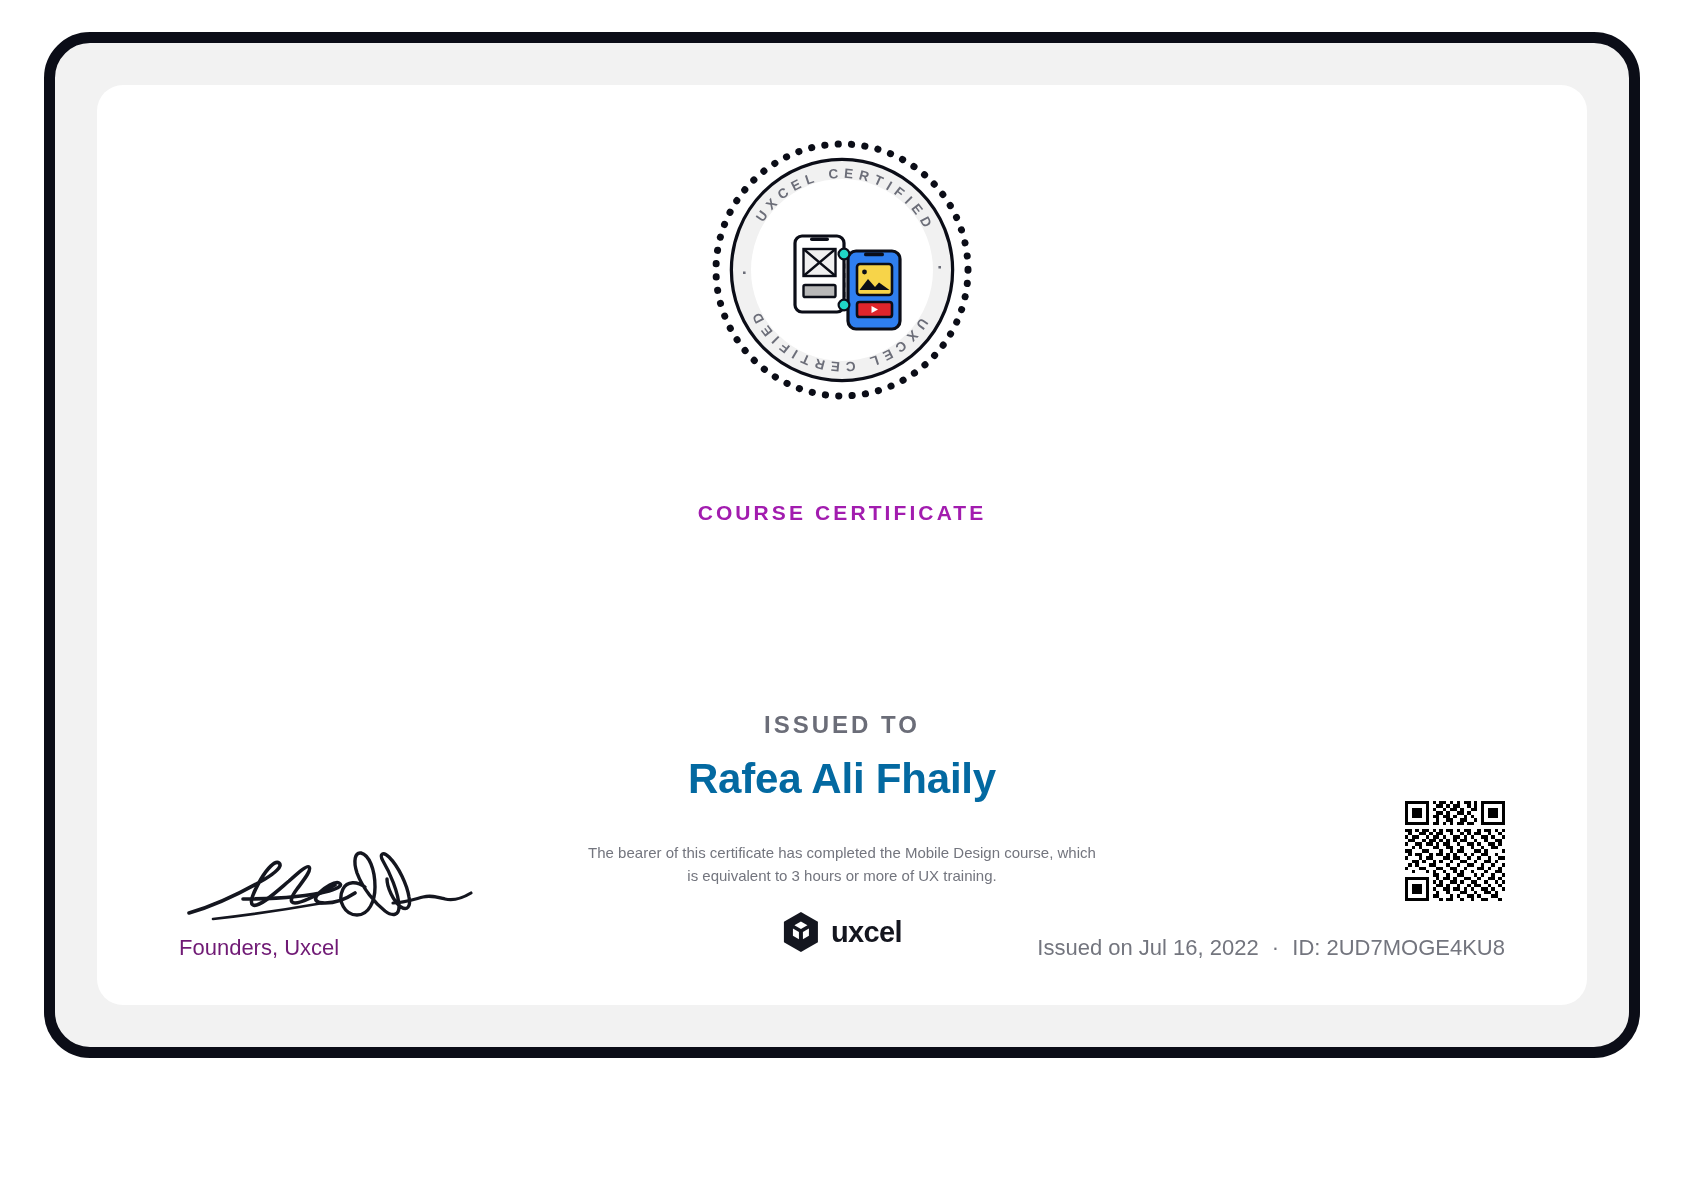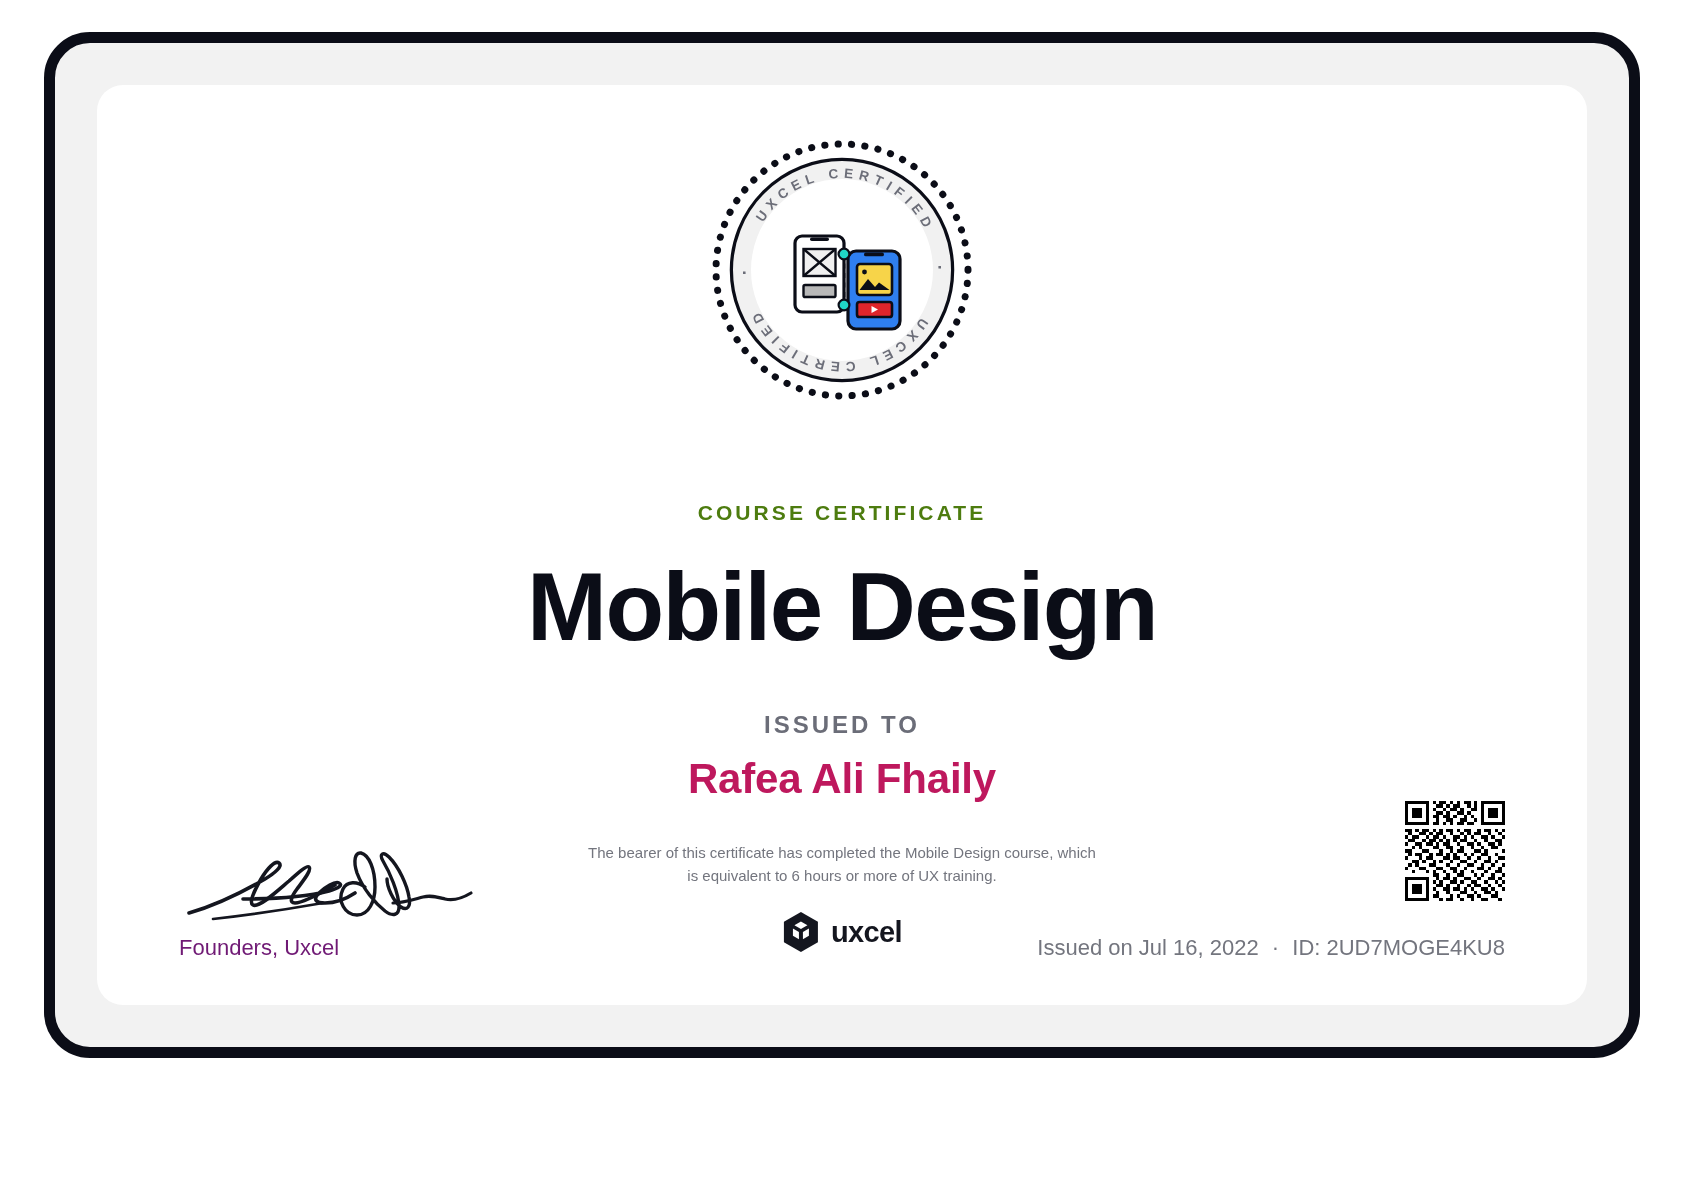--- a/index.html
+++ b/index.html
@@ -52,21 +52,21 @@
 
   
   .eyebrow {
     position: absolute;
     left: 0; right: 0;
     top: 416px;
     text-align: center;
     font-size: 21px;
     font-weight: 700;
     letter-spacing: 3.1px;
-    color: #4d7c0f;
+    color: #a21caf;
   }
   .course-title {
     position: absolute;
     left: 0; right: 0;
     top: 470px;
     text-align: center;
     font-size: 96px;
     line-height: 1.08;
     font-weight: 700;
     letter-spacing: -1.6px;
@@ -83,21 +83,21 @@
     color: #6b6d78;
   }
   .recipient-name {
     position: absolute;
     left: 0; right: 0;
     top: 670px;
     text-align: center;
     font-size: 42px;
     font-weight: 700;
     letter-spacing: -0.2px;
-    color: #be185d;
+    color: #0369a1;
   }
   .description {
     position: absolute;
     left: 50%;
     transform: translateX(-50%);
     top: 756px;
     width: 800px;
     text-align: center;
     font-size: 15px;
     line-height: 1.55;
@@ -205,27 +205,26 @@
             <path d="M 162.5,169 L 169,172.5 L 162.5,176 Z" fill="#ffffff"></path>
           </g>
 
           <circle cx="135" cy="117" r="5.4" fill="#20d6c7" stroke="#0b0d17" stroke-width="2.2"></circle>
           <circle cx="135" cy="168" r="5.4" fill="#20d6c7" stroke="#0b0d17" stroke-width="2.2"></circle>
         </g>
       </svg>
     </div>
 
     <div class="eyebrow">COURSE CERTIFICATE</div>
-    <div class="course-title">Mobile Design</div>
     <div class="issued-to-label">ISSUED TO</div>
     <div class="recipient-name">Rafea Ali Fhaily</div>
 
     <div class="description">
       <div>The bearer of this certificate has completed the Mobile Design course, which</div>
-      <div>is equivalent to 6 hours or more of UX training.</div>
+      <div>is equivalent to 3 hours or more of UX training.</div>
     </div>
 
     <div class="signature-block">
       <svg class="signature-img" width="300" height="86" viewBox="0 0 300 86">
         <g fill="none" stroke="#14161f" stroke-linecap="round" stroke-linejoin="round">
           <path d="M10,72 C38,64 62,52 86,38 C96,32 104,25 100,22 C96,19 88,28 82,38
                    C74,52 70,62 74,64 C80,67 96,52 110,40 C120,31 128,24 130,26
                    C133,29 124,40 118,48 C112,56 110,62 116,62 C124,62 142,52 156,44" stroke-width="3.6"></path>
           <path d="M64,58 C90,58 126,56 150,50 C160,47 164,44 160,42 C156,40 146,46 140,52
                    C134,58 136,62 146,62 C158,62 170,56 176,52" stroke-width="3.6"></path>

